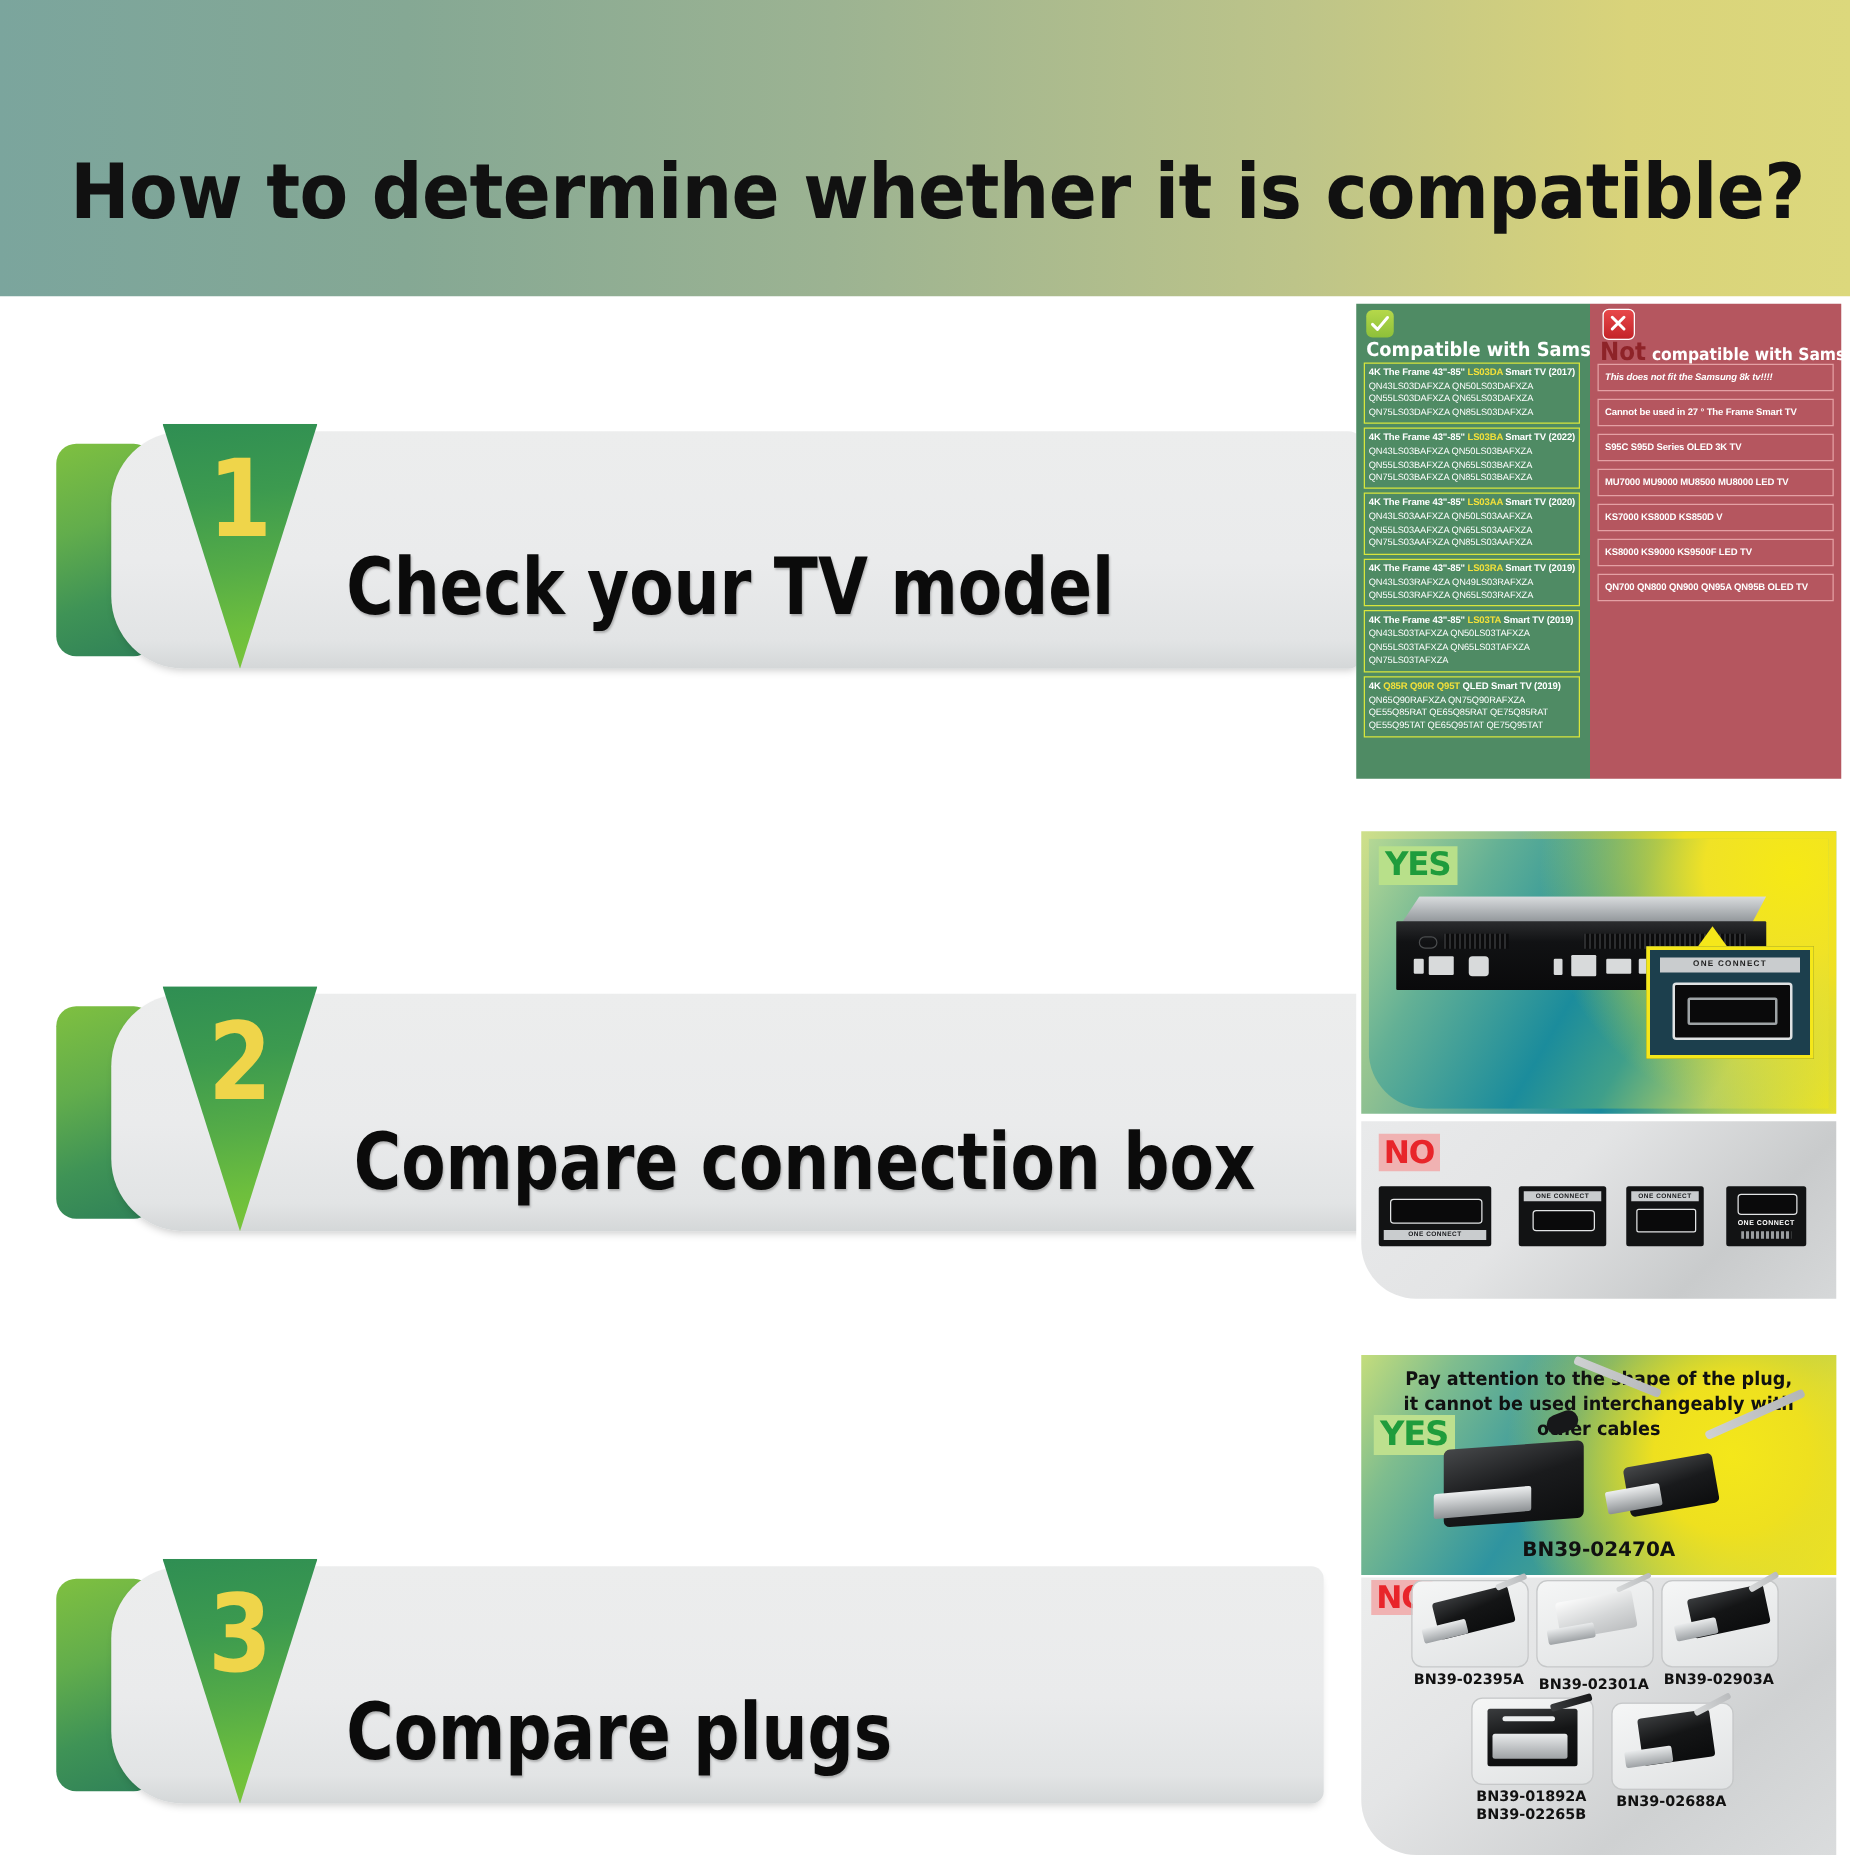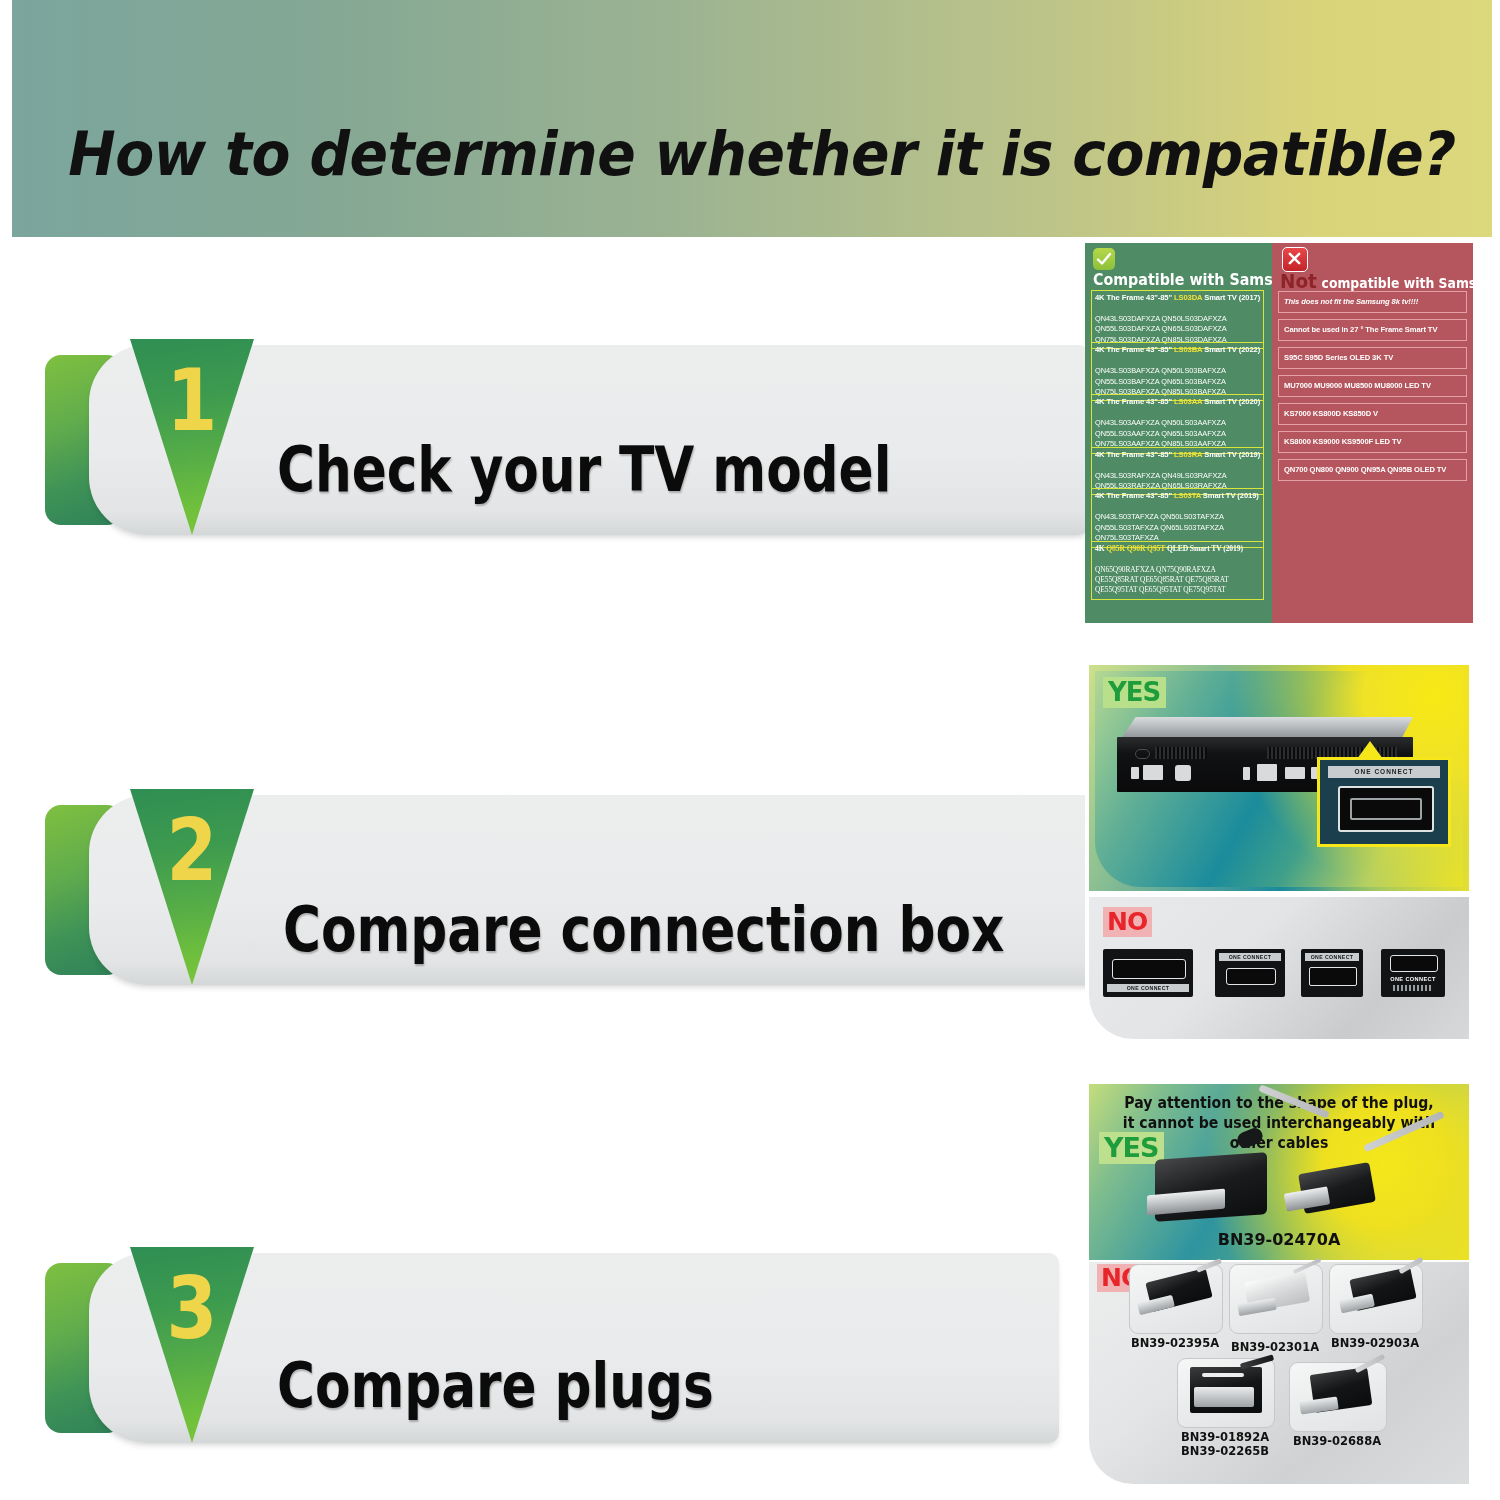--- a/index.html
+++ b/index.html
@@ -4,23 +4,22 @@
 <style>
   html,body{margin:0;padding:0;}
   body{
     width:1500px;height:1500px;
     background:#ffffff;
     font-family:"Liberation Sans","DejaVu Sans",sans-serif;
     overflow:hidden;position:relative;
   }
   
   .header{
-    position:absolute;left:12px;top:0;width:1480px;height:237px;
+    position:absolute;left:0;top:0;width:1480px;height:237px;
     background:linear-gradient(90deg,#7ba59d 0%,#85a894 22%,#9cb392 45%,#bdc489 70%,#d9d37a 88%,#dcd87c 100%);
-    font-style:italic;
   }
   .header-title{
     position:absolute;left:0;top:118px;width:1500px;
     text-align:center;
     font-family:"DejaVu Sans","Liberation Sans",sans-serif;
     font-weight:bold;font-size:61px;letter-spacing:-0.5px;
     color:#111111;white-space:nowrap;
     transform:scaleX(0.93);transform-origin:center;
   }
 
@@ -91,21 +90,21 @@
   .grp{
     position:absolute;left:6px;width:173px;
     border:1.3px solid #d8e63c;
     box-sizing:border-box;padding:2px 3px 3px 3px;
   }
   .grp-title{
     font-size:7.6px;font-weight:bold;color:#ffffff;white-space:nowrap;
     line-height:10px;letter-spacing:-0.1px;
   }
   .grp-title .hl{color:#f2e03a;}
-  .grp-rows{margin-top:11px;}
+  .grp-rows{margin-top:1px;}
   .grp-row{
     font-size:7.4px;color:#ffffff;line-height:10.4px;white-space:nowrap;
     letter-spacing:-0.05px;
   }
   .nc-row{
     position:absolute;left:6px;width:189px;box-sizing:border-box;
     border:1px solid #e4a0a4;
     color:#ffffff;font-weight:bold;font-size:7.6px;
     padding:5px 4px 5px 5px;white-space:nowrap;line-height:10px;
     letter-spacing:-0.1px;
@@ -314,21 +313,21 @@
           </div>
         </div>
         <div class="grp" style="top: 245.4px;">
           <div class="grp-title"><span>4K The Frame 43"-85" </span><span class="hl">LS03TA</span><span> Smart TV (2019)</span></div>
           <div class="grp-rows">
             <div class="grp-row">QN43LS03TAFXZA QN50LS03TAFXZA</div>
             <div class="grp-row">QN55LS03TAFXZA QN65LS03TAFXZA</div>
             <div class="grp-row">QN75LS03TAFXZA</div>
           </div>
         </div>
-        <div class="grp" style="top: 297.6px; font-family: Liberation Serif, serif;">
+        <div class="grp" style="top: 297.6px;">
           <div class="grp-title"><span>4K </span><span class="hl">Q85R Q90R Q95T</span><span> QLED Smart TV (2019)</span></div>
           <div class="grp-rows">
             <div class="grp-row">QN65Q90RAFXZA QN75Q90RAFXZA</div>
             <div class="grp-row">QE55Q85RAT QE65Q85RAT QE75Q85RAT</div>
             <div class="grp-row">QE55Q95TAT QE65Q95TAT QE75Q95TAT</div>
           </div>
         </div>
       </div>
   </div>
   <div class="compat-red">

